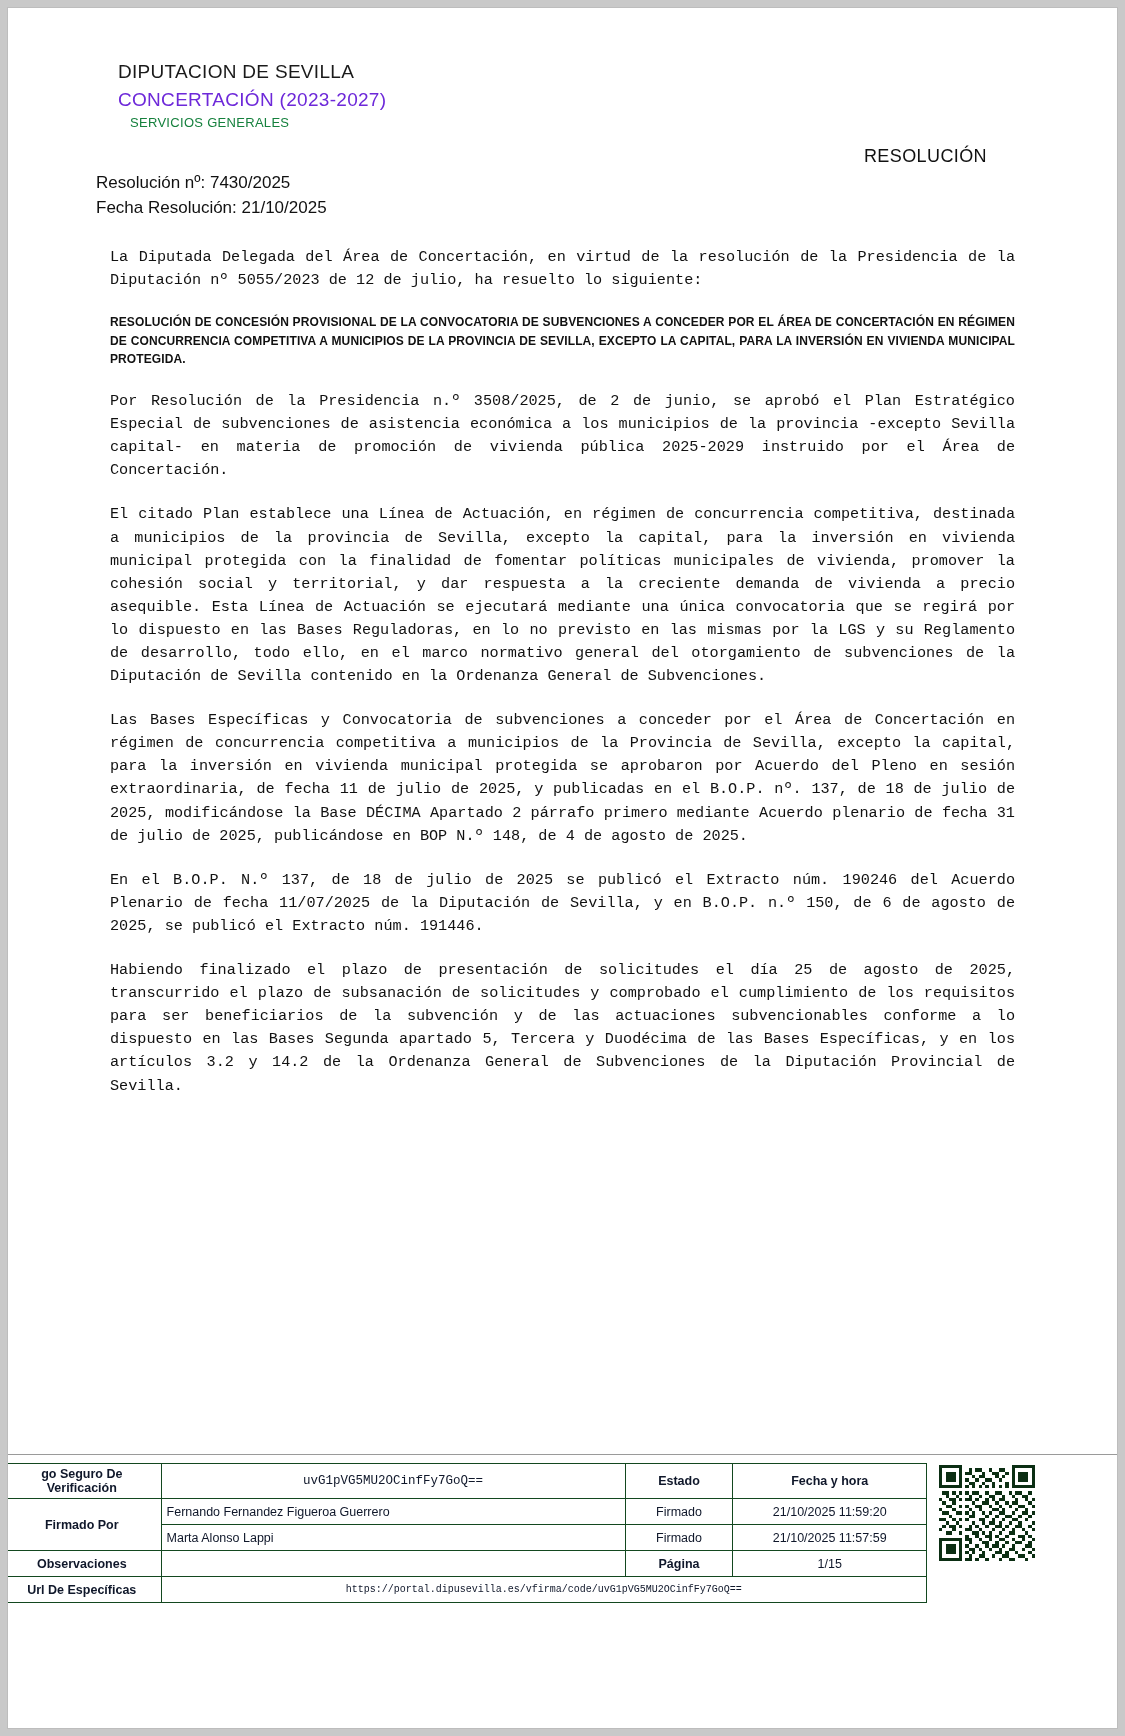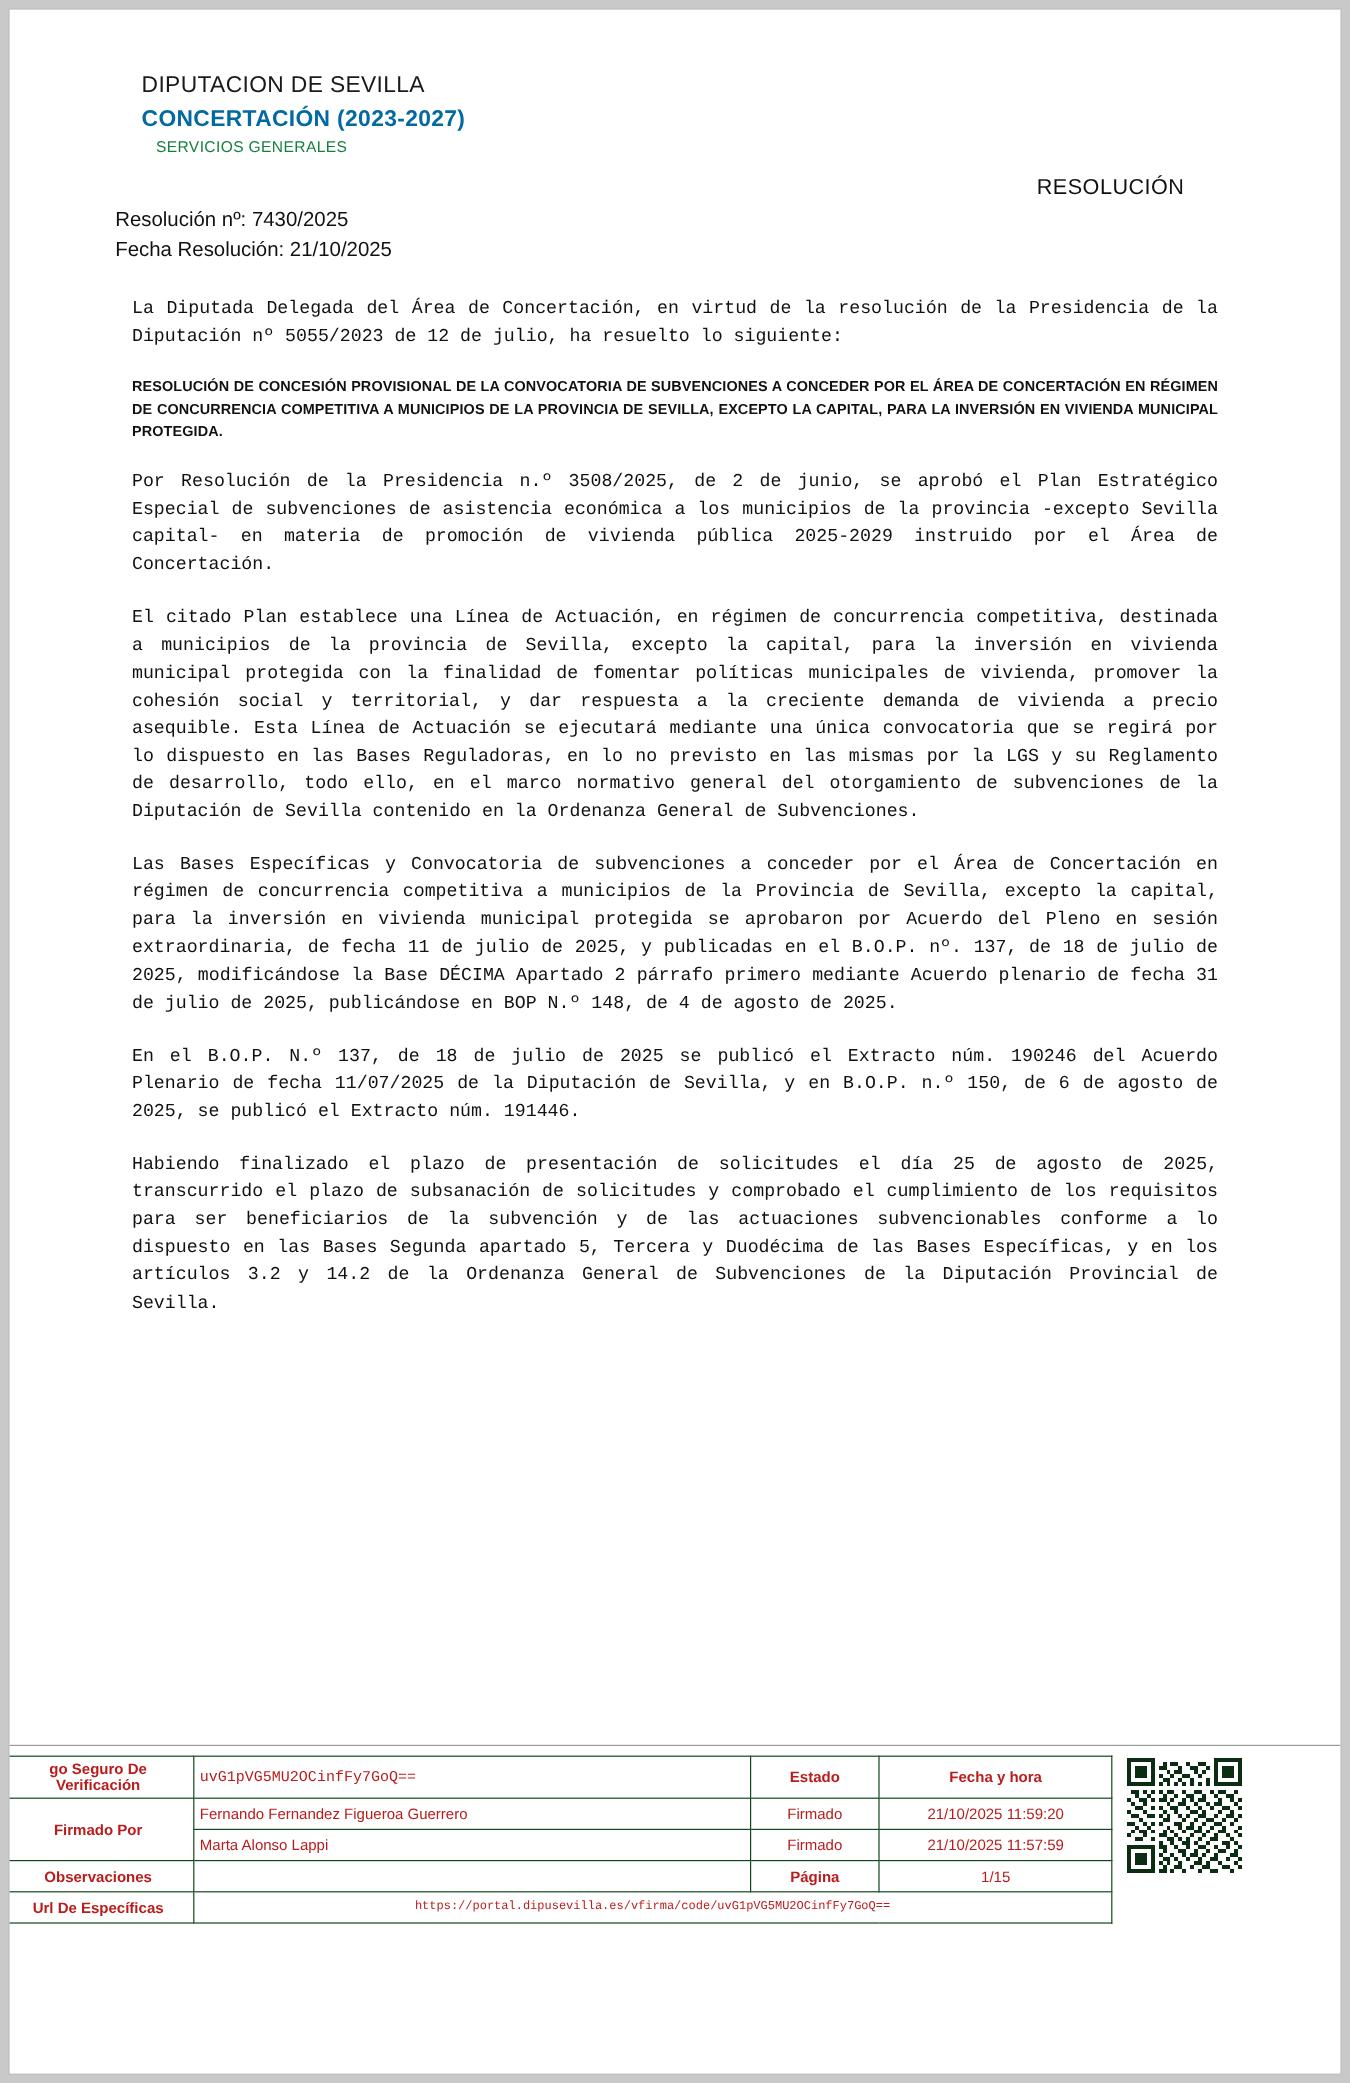--- a/index.html
+++ b/index.html
@@ -62,24 +62,23 @@
     padding-top: 10px;
   }
   .org-line1 {
     font-size: 19px;
     color: #1a1a1a;
     letter-spacing: 0.3px;
     line-height: 1.45;
   }
   .org-line2 {
     font-size: 19px;
-    color: #0369a1;
+    color: #6d28d9;
     letter-spacing: 0.3px;
     line-height: 1.45;
-    font-weight: bold;
   }
   .org-line3 {
     font-size: 13px;
     color: #15803d;
     letter-spacing: 0.3px;
     line-height: 1.6;
     margin-left: 12px;
   }
   
   .doc-title {
@@ -133,31 +132,31 @@
   .foot-wrap {
     display: flex;
     align-items: flex-start;
     margin-top: 8px;
     padding-left: 0px;
   }
   table.vtab {
     border-collapse: collapse;
     font-family: "Liberation Sans", sans-serif;
     font-size: 12.5px;
-    color: #b91c1c;
+    color: #0f172a;
     width: 925px;
     margin-left: -6px;
   }
   table.vtab td {
     border: 1px solid #13471f;
     padding: 3px 5px;
     height: 19px;
   }
   .c-label { width: 152px; font-weight: bold; text-align: center; }
-  .c-value { width: 470px; text-align: left; font-family: "Liberation Mono", monospace; font-size: 12.5px;}
+  .c-value { width: 470px; text-align: center; font-family: "Liberation Mono", monospace; font-size: 12.5px;}
   .c-value-l { width: 470px; text-align: left; font-family: "Liberation Sans", sans-serif; font-size: 12.5px; padding-left: 8px;}
   .c-estado { width: 100px; text-align: center; font-weight: bold; }
   .c-estado-v { width: 100px; text-align: center; font-weight: normal; }
   .c-fecha { width: 190px; text-align: center; font-weight: bold; }
   .c-fecha-v { width: 190px; text-align: center; font-weight: normal; }
   .qr {
     margin-left: 12px;
     margin-top: 2px;
     width: 96px;
     height: 96px;

